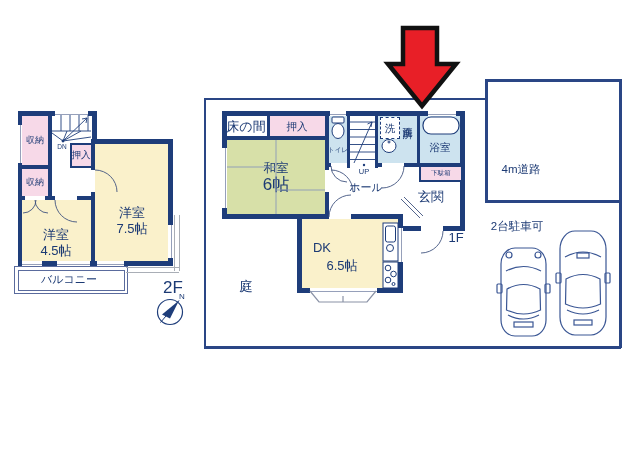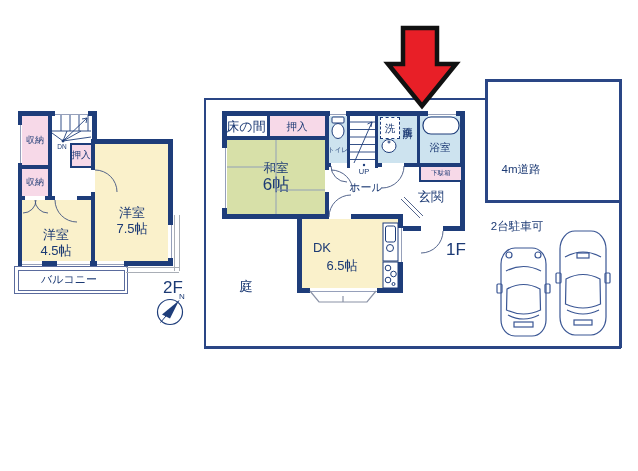--- a/index.html
+++ b/index.html
@@ -129,21 +129,21 @@
   <div class="lbl" style="left:390px;top:128px;font-size:10.5px">洗</div>
   <div class="vlbl" style="left:402px;top:119px;font-size:10px">洗面所</div>
   <div class="lbl" style="left:440px;top:147px;font-size:10.5px">浴室</div>
   <div class="lbl" style="left:364px;top:172px;font-size:7.5px">UP</div>
   <div class="lbl" style="left:366px;top:187px;font-size:11px">ホール</div>
   <div class="lbl" style="left:441px;top:173px;font-size:6.5px">下駄箱</div>
   <div class="lbl" style="left:431px;top:196px;font-size:13px">玄関</div>
   <div class="lbl" style="left:322px;top:247px;font-size:13px">DK</div>
   <div class="lbl" style="left:342px;top:265px;font-size:13px">6.5帖</div>
   <div class="lbl" style="left:246px;top:287px;font-size:13.5px">庭</div>
-  <div class="lbl" style="left:456px;top:249px;font-size:17px">1F</div>
+  <div class="lbl" style="left:456px;top:237px;font-size:13px">1F</div>
   <div class="lbl" style="left:521px;top:170px;font-size:11.5px">4m道路</div>
   <div class="lbl" style="left:517px;top:227px;font-size:11.5px">2台駐車可</div>
 
   <svg width="638" height="471" viewBox="0 0 638 471">
 
     <g stroke="#1e3d7a" stroke-width="0.9" fill="none">
       <path d="M61 115 V131 M70 115 V131 M79 115 V131 M88 115 V131 M52 131 H91"></path>
       <path d="M63 141 L52 133 M63 141 L67 131 M63 141 L81 131 M63 141 L91 137"></path>
       <path d="M63 141 L87 118 M87 118 L82 119 M87 118 L86 123"></path>
       <circle cx="63" cy="141" r="1.4" fill="#1e3d7a" stroke="none"></circle>

